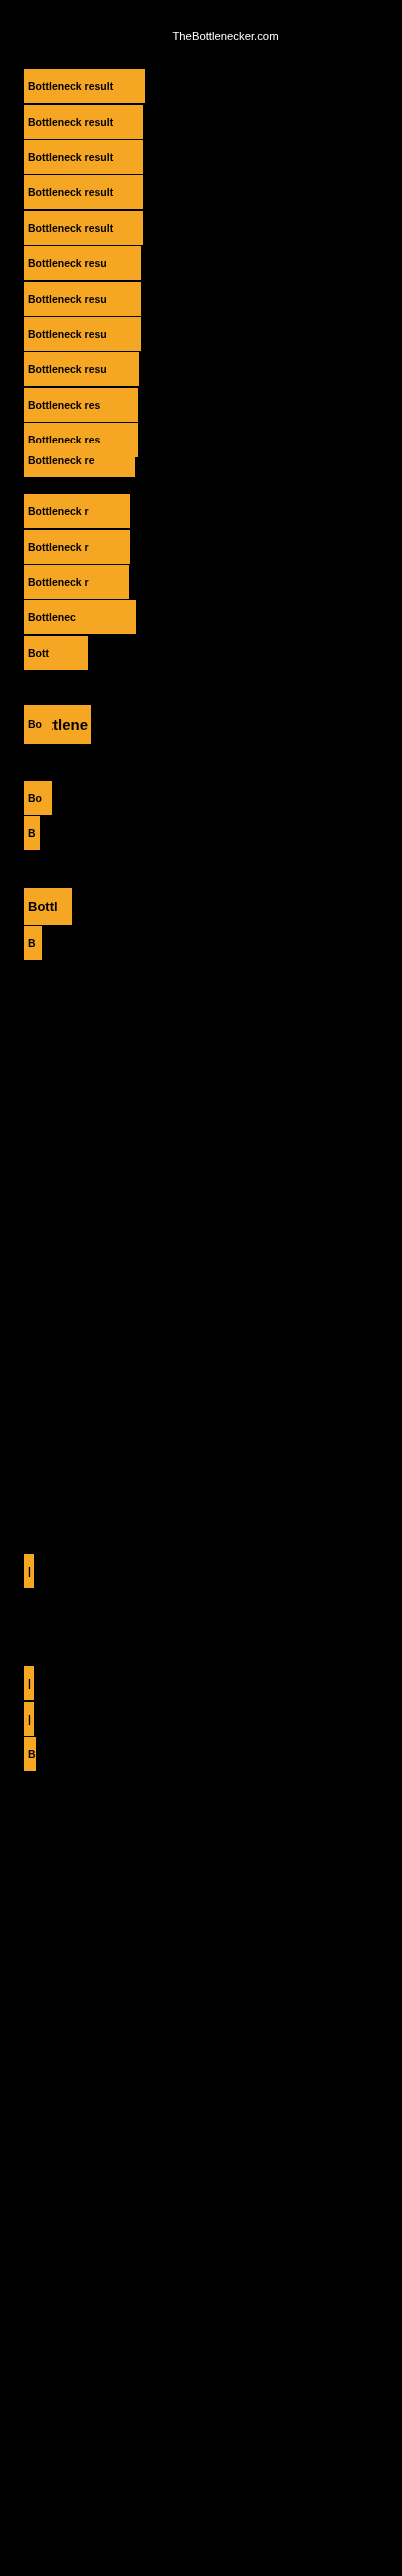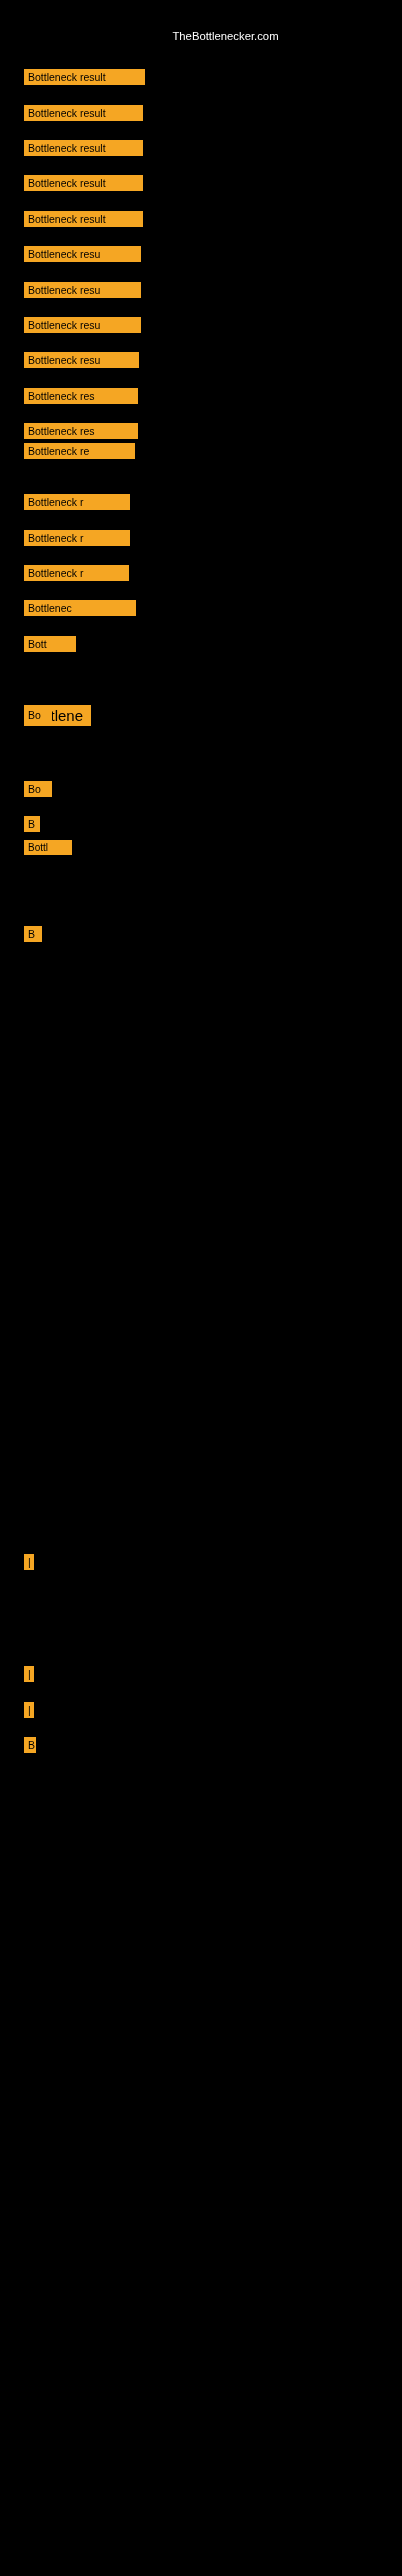--- a/index.html
+++ b/index.html
@@ -25,22 +25,22 @@
       font-size: 11.3px;
       white-space: nowrap;
     }
 
     .bottleneck-badge {
       position: absolute;
       left: 0;
       background-color: #f5a623;
       color: #000000;
       font-size: 10.5px;
-      font-weight: normal;
-      padding: 2px 4px;
+      font-weight: bold;
+      padding: 11px 4px;
       white-space: nowrap;
       overflow: hidden;
     }
   </style>
 </head>
 <body>
 
 <span class="site-title">TheBottlenecker.com</span>
 
 <div id="badges-container">
@@ -53,25 +53,25 @@
     <div class="bottleneck-badge" style="top: 258px; width: 117px; font-size: 10.5px;">Bottleneck resu</div>
     <div class="bottleneck-badge" style="top: 293px; width: 117px; font-size: 10.5px;">Bottleneck resu</div>
     <div class="bottleneck-badge" style="top: 328px; width: 115px; font-size: 10.5px;">Bottleneck resu</div>
     <div class="bottleneck-badge" style="top: 364px; width: 114px; font-size: 10.5px;">Bottleneck res</div>
     <div class="bottleneck-badge" style="top: 399px; width: 114px; font-size: 10.5px;">Bottleneck res</div>
     <div class="bottleneck-badge" style="top: 419px; width: 111px; font-size: 10.5px;">Bottleneck re</div>
     <div class="bottleneck-badge" style="top: 470px; width: 106px; font-size: 10.5px;">Bottleneck r</div>
     <div class="bottleneck-badge" style="top: 506px; width: 106px; font-size: 10.5px;">Bottleneck r</div>
     <div class="bottleneck-badge" style="top: 541px; width: 105px; font-size: 10.5px;">Bottleneck r</div>
     <div class="bottleneck-badge" style="top: 576px; width: 112px; font-size: 10.5px;">Bottlenec</div>
-    <div class="bottleneck-badge" style="top: 612px; width: 52px; font-size: 10.5px;">Bott</div>
+    <div class="bottleneck-badge" style="top: 612px; width: 64px; font-size: 10.5px;">Bott</div>
     <div class="bottleneck-badge" style="top: 681px; width: 67px; font-size: 15px;">Bottlene</div>
     <div class="bottleneck-badge" style="top: 683px; width: 28px; font-size: 10.5px;">Bo</div>
     <div class="bottleneck-badge" style="top: 757px; width: 28px; font-size: 10.5px;">Bo</div>
     <div class="bottleneck-badge" style="top: 792px; width: 16px; font-size: 10.5px;">B</div>
-    <div class="bottleneck-badge" style="top: 816px; width: 48px; font-size: 10px;">Bottl</div>
+    <div class="bottleneck-badge" style="top: 864px; width: 48px; font-size: 13px;">Bottl</div>
     <div class="bottleneck-badge" style="top: 902px; width: 17.7px; font-size: 10.5px;">B</div>
     <div class="bottleneck-badge" style="top: 1530px; width: 9.7px; font-size: 10.5px;">|</div>
     <div class="bottleneck-badge" style="top: 1642px; width: 9.7px; font-size: 10.5px;">|</div>
     <div class="bottleneck-badge" style="top: 1678px; width: 9.7px; font-size: 10.5px;">|</div>
     <div class="bottleneck-badge" style="top: 1713px; width: 12px; font-size: 10.5px;">B</div>
   </div>
 
 
 </body></html>

